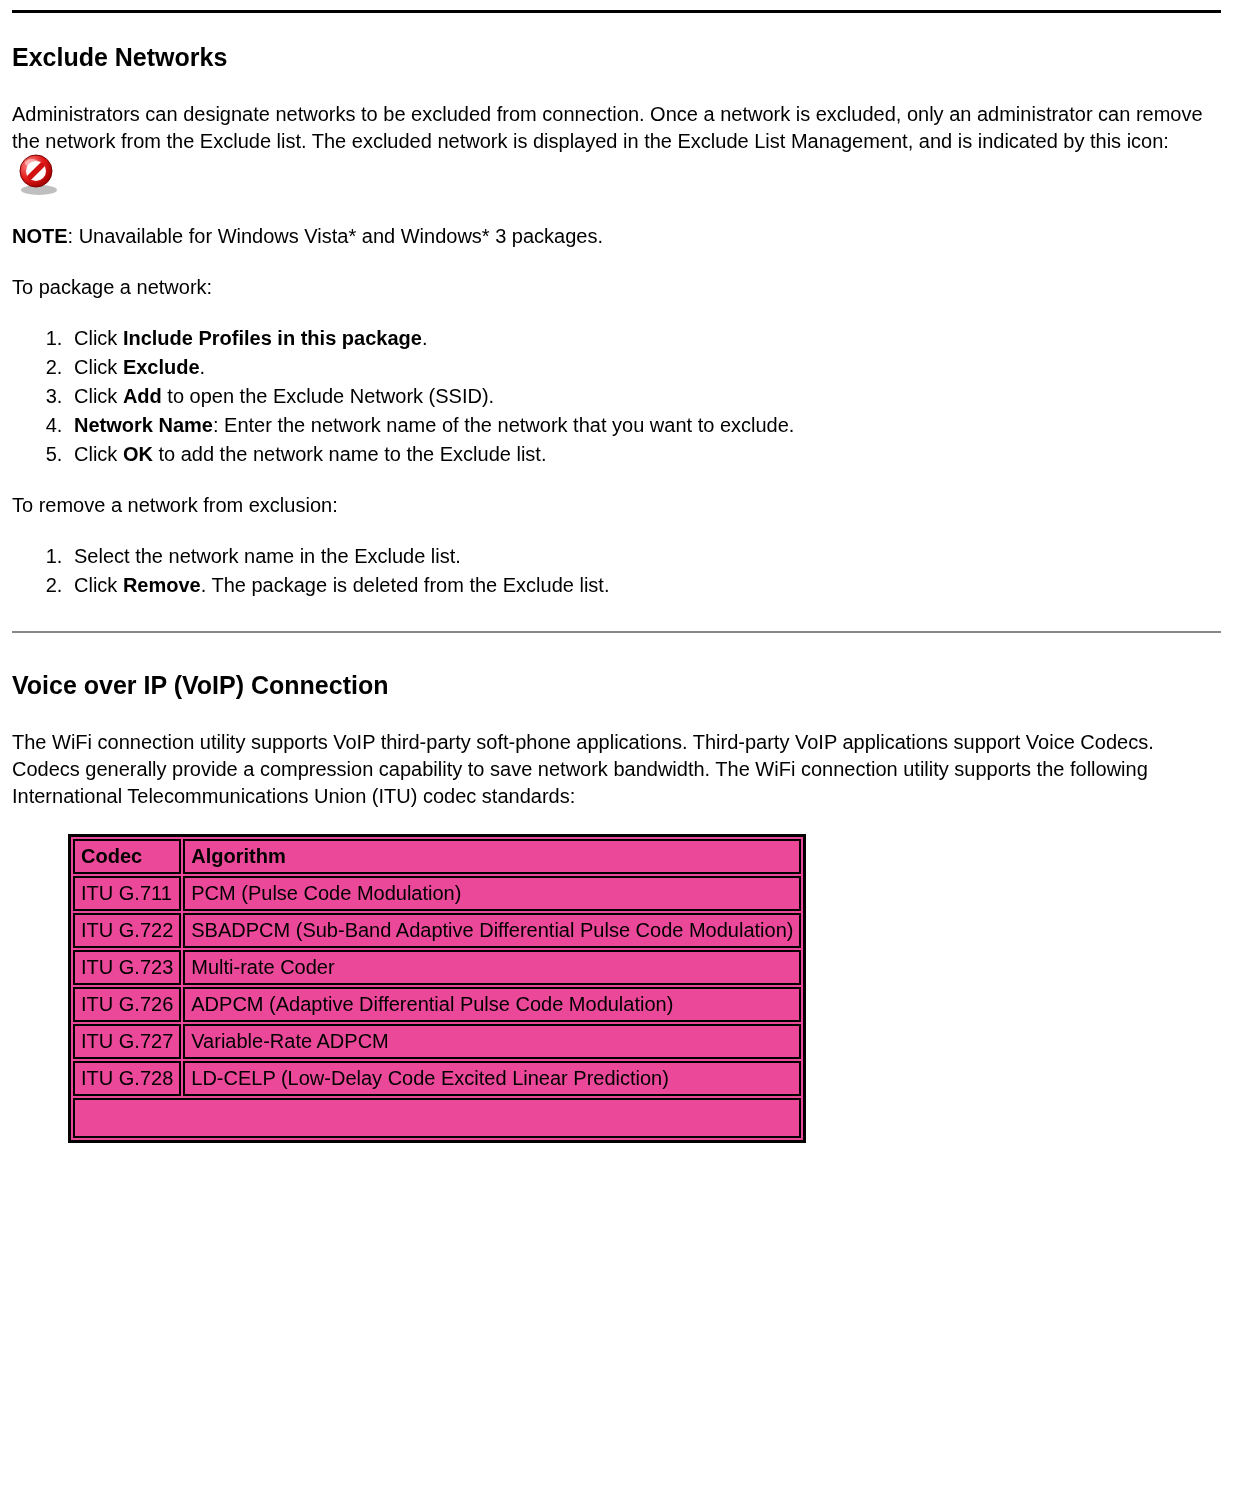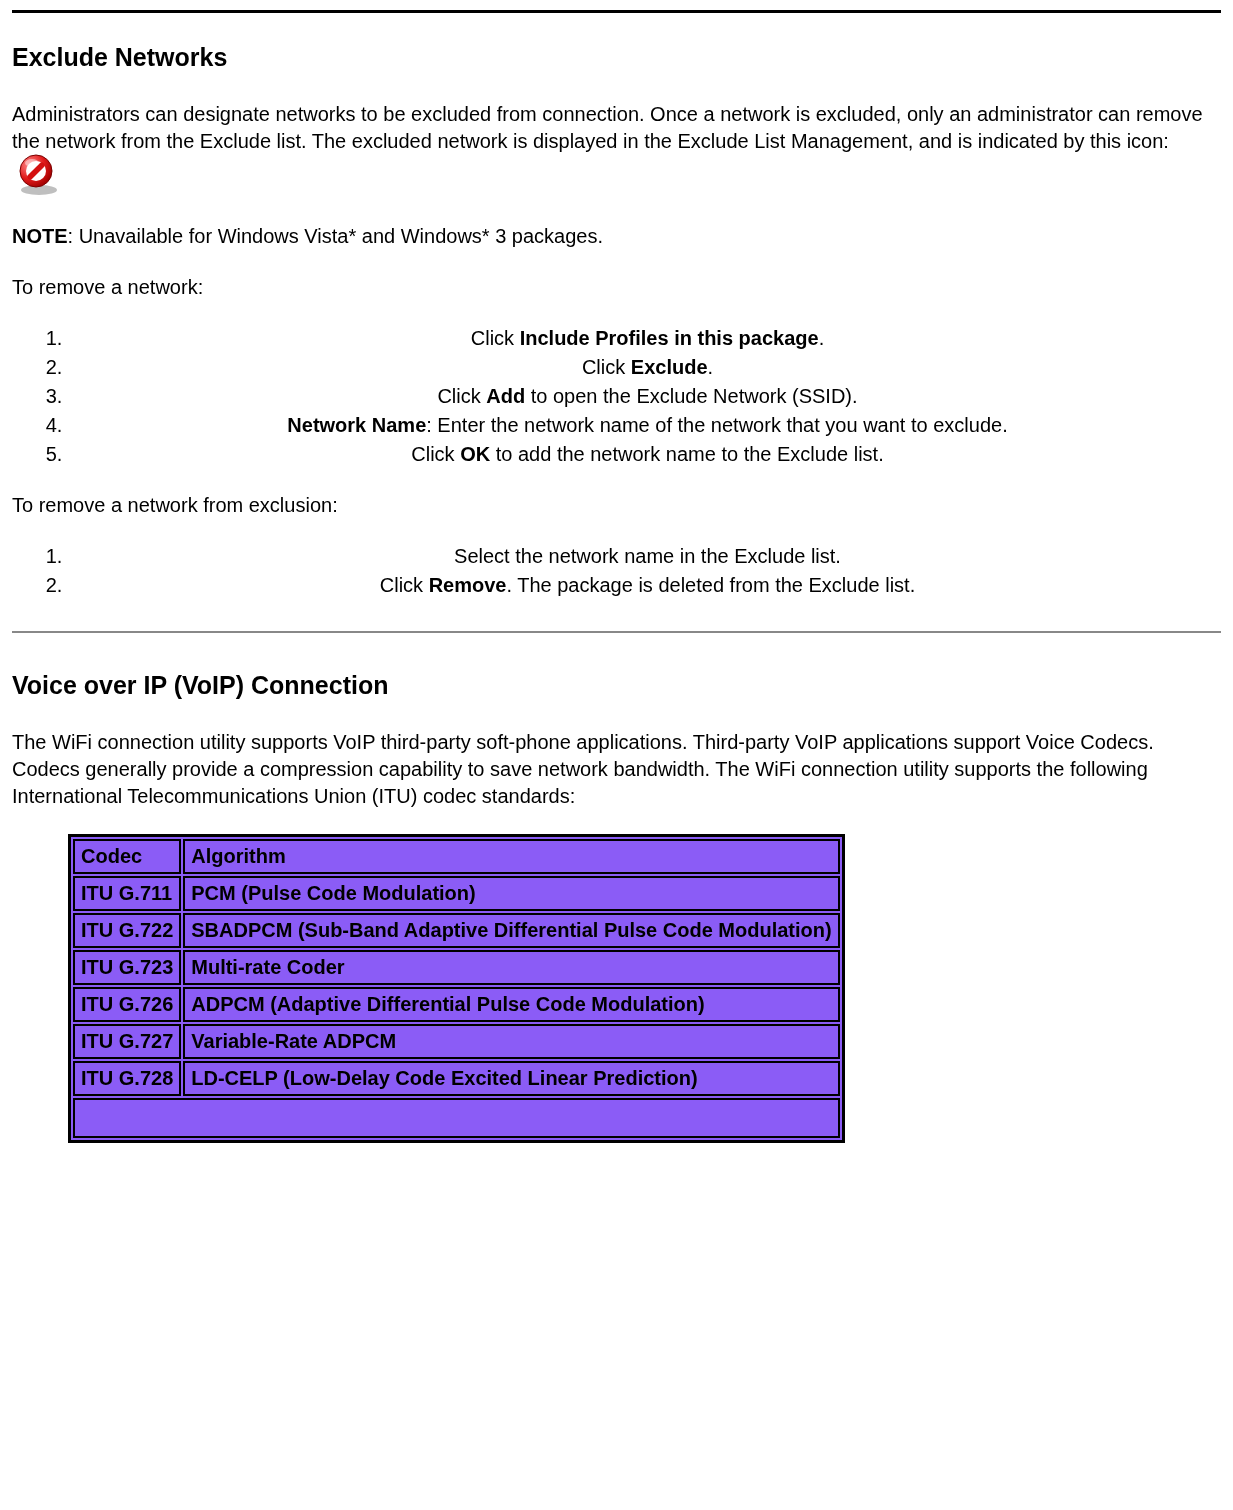--- a/index.html
+++ b/index.html
@@ -44,47 +44,46 @@
       top: 28px;
     }
     .inline-icon-wrap svg.ico {
       position: absolute;
       left: 2px;
       top: -2px;
     }
     ol {
       margin: 0 0 24px 0;
       padding-left: 56px;
-      text-align: center;
     }
     ol li {
       margin: 2px 0;
       padding-left: 6px;
     }
     .bold {
       font-weight: bold;
     }
     .table-wrap {
       margin: 0 0 0 56px;
       display: inline-block;
     }
     table.codec-table {
       border-collapse: separate;
       border-spacing: 2px;
       border: 3px solid #000;
-      background: #8b5cf6;
+      background: #ec4899;
     }
     table.codec-table th,
     table.codec-table td {
       border: 2px solid #000;
       padding: 2px 6px;
       font-size: 20px;
       text-align: left;
       font-family: Verdana, Geneva, sans-serif;
-      font-weight: bold;
+      font-weight: normal;
       vertical-align: top;
     }
     table.codec-table th {
       font-weight: bold;
     }
     .extra-row td {
       height: 32px;
       border: none;
     }
   </style>
@@ -116,21 +115,21 @@
       <rect x="7" y="15.2" width="22" height="5.6" rx="2.8" fill="#d41111" transform="rotate(-45 18 18)"></rect>
       <ellipse cx="14" cy="10" rx="7" ry="4" fill="rgba(255,255,255,0.45)"></ellipse>
     </svg>
   </span>
 </p>
 
 <p>
   <span class="bold">NOTE</span><span>: Unavailable for Windows Vista* and Windows* 3 packages.</span>
 </p>
 
-<p>To remove a network:</p>
+<p>To package a network:</p>
 
 <ol>
   <li><span>Click </span><span class="bold">Include Profiles in this package</span><span>.</span></li>
   <li><span>Click </span><span class="bold">Exclude</span><span>.</span></li>
   <li><span>Click </span><span class="bold">Add</span><span> to open the Exclude Network (SSID).</span></li>
   <li><span></span><span class="bold">Network Name</span><span>: Enter the network name of the network that you want to exclude.</span></li>
   <li><span>Click </span><span class="bold">OK</span><span> to add the network name to the Exclude list.</span></li>
 </ol>
 
 <p>To remove a network from exclusion:</p>

